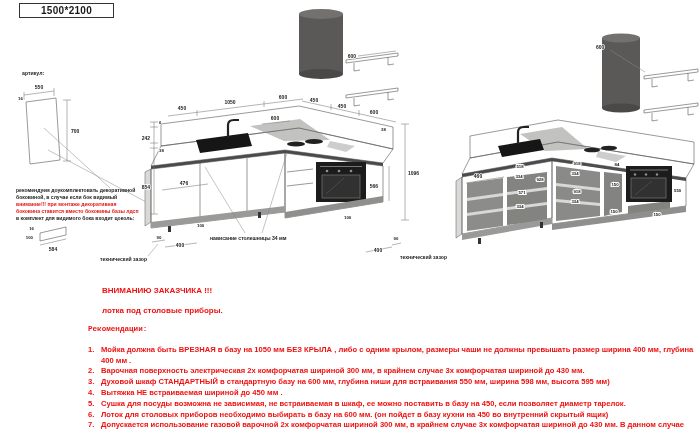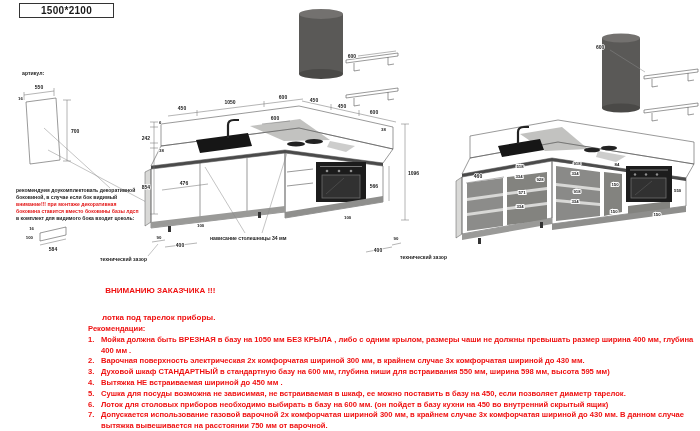--- a/index.html
+++ b/index.html
@@ -13,24 +13,24 @@
   .dim-s{font-size:4.3px;font-weight:700;paint-order:stroke;stroke:#ffffff;stroke-width:1.3px;}
   .chip{font-size:4.3px;font-weight:700;paint-order:stroke;stroke:#ffffff;stroke-width:2.2px;}
   .note{font-size:5.1px;font-weight:700;}
   .note-red{fill:#e21414;}
   .mini{font-size:5.2px;font-weight:700;}
   .dl{stroke:#777;stroke-width:.55;fill:none;}
   .ol{stroke:#555;stroke-width:.6;fill:none;}
   .leader{stroke:#888;stroke-width:.5;fill:none;}
   .warn-block{position:absolute;left:102px;top:286px;color:#ef1111;font-size:8px;
               font-weight:700;line-height:10.5px;white-space:nowrap;}
-  .warn-heading{margin-bottom:16px;text-align:right;}
+  .warn-heading{margin-bottom:9px;}
   .rec-block{position:absolute;left:88px;top:324px;width:612px;color:#ef1111;
              font-size:7.6px;font-weight:700;line-height:10.8px;}
-  .rec-heading{margin-bottom:0;}
+  .rec-heading{margin-bottom:10px;font-family:Liberation Mono, monospace;}
   .rec-item{display:flex;}
   .rec-item .num{flex:0 0 13px;}
   .rec-item .txt{flex:1;}
 </style>
 </head>
 <body>
 
 <div class="page">
 
   <div class="title-box">
@@ -272,21 +272,21 @@
         <text class="chip" x="617" y="166" text-anchor="middle">84</text>
         <text class="chip" x="615" y="186" text-anchor="middle">150</text>
         <text class="chip" x="614" y="213" text-anchor="middle">150</text>
         <text class="chip" x="657" y="216" text-anchor="middle">150</text>
       </g>
     </g>
   </svg>
 
   <div class="warn-block">
     <div class="warn-heading">ВНИМАНИЮ ЗАКАЗЧИКА !!!</div>
-    <div>лотка под тарелок приборы.</div>
+    <div>лотка под столовые приборы.</div>
   </div>
 
   <div class="rec-block">
     <div class="rec-heading">Рекомендации:</div>
     <div class="rec-item">
       <span class="num">1.</span>
       <span class="txt">Мойка должна быть ВРЕЗНАЯ в базу на 1050 мм БЕЗ КРЫЛА , либо с одним крылом, размеры чаши  не должны превышать размер ширина  400  мм, глубина  400 мм .</span>
     </div>
     <div class="rec-item">
       <span class="num">2.</span>

